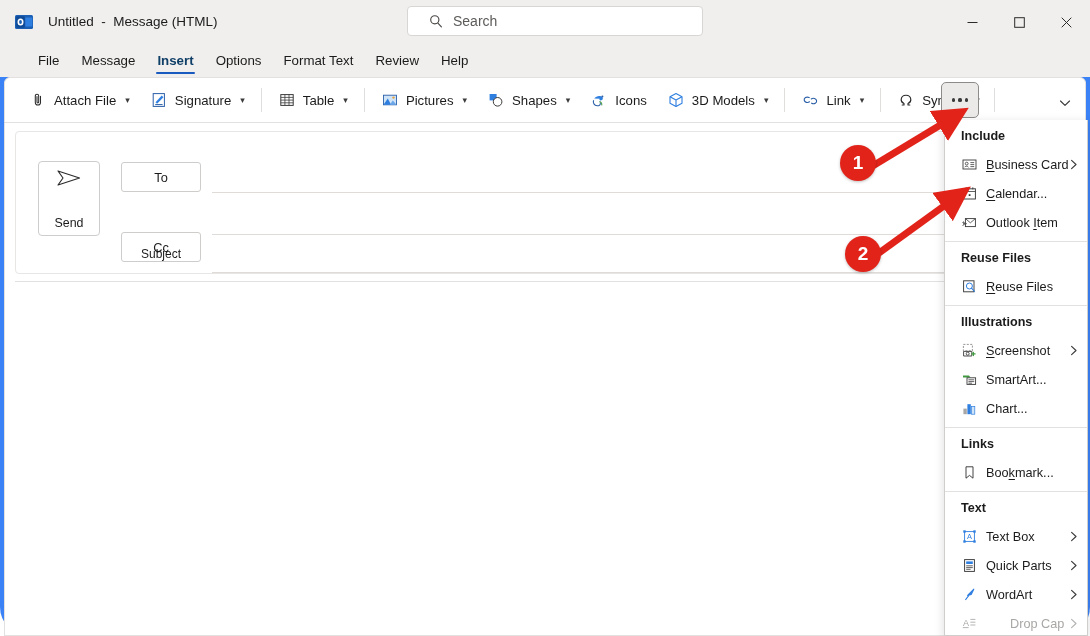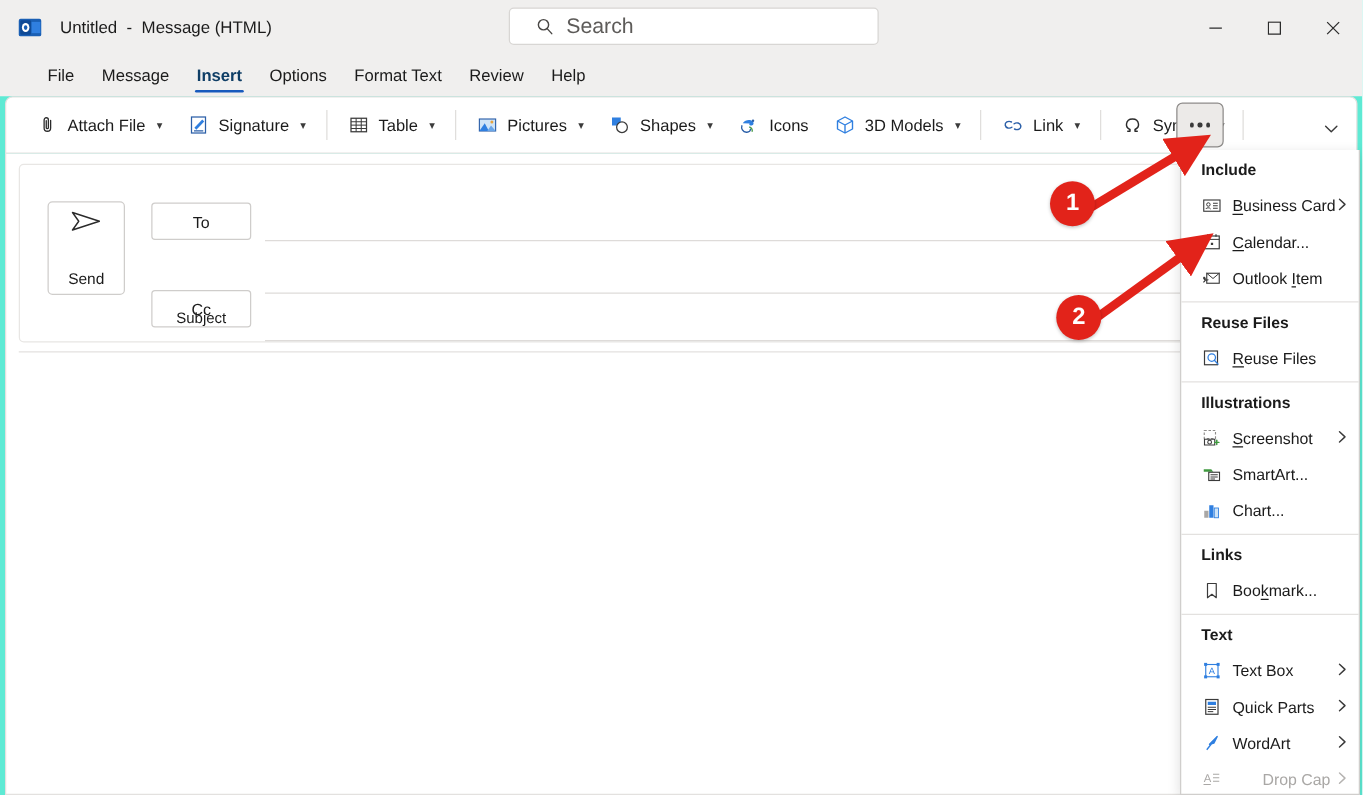--- a/index.html
+++ b/index.html
@@ -5,21 +5,22 @@
   * { box-sizing: border-box; margin: 0; padding: 0; }
   html, body {
     width: 1090px; height: 636px;
     font-family: "Liberation Sans", sans-serif;
     background: #ffffff;
     overflow: hidden;
   }
   #app {
     position: relative;
     width: 1090px; height: 636px;
-    background: #5eead4;
+    background: #3b82f6;
+    border-radius: 29px;
   }
 
   
   .titlebar {
     position: absolute; left: 0; top: 0; width: 1090px; height: 44px;
     background: #f0efee;
     display: flex; align-items: center;
   }
   .app-icon {
     position: absolute; left: 14px; top: 12px;
@@ -32,21 +33,21 @@
   }
   .searchbox {
     position: absolute; left: 407px; top: 6px;
     width: 296px; height: 30px;
     background: #ffffff;
     border: 1px solid #d8d6d4;
     border-radius: 4px;
     display: flex; align-items: center;
   }
   .search-ic { margin-left: 21px; margin-right: 10px; display: flex; }
-  .search-ph { font-size: 17px; color: #5d5b59; }
+  .search-ph { font-size: 14px; color: #5d5b59; }
 
   .wincontrols {
     position: absolute; right: 0; top: 0; height: 44px;
     display: flex;
   }
   .winbtn {
     width: 47px; height: 44px;
     display: flex; align-items: center; justify-content: center;
     color: #2b2b2b;
   }

